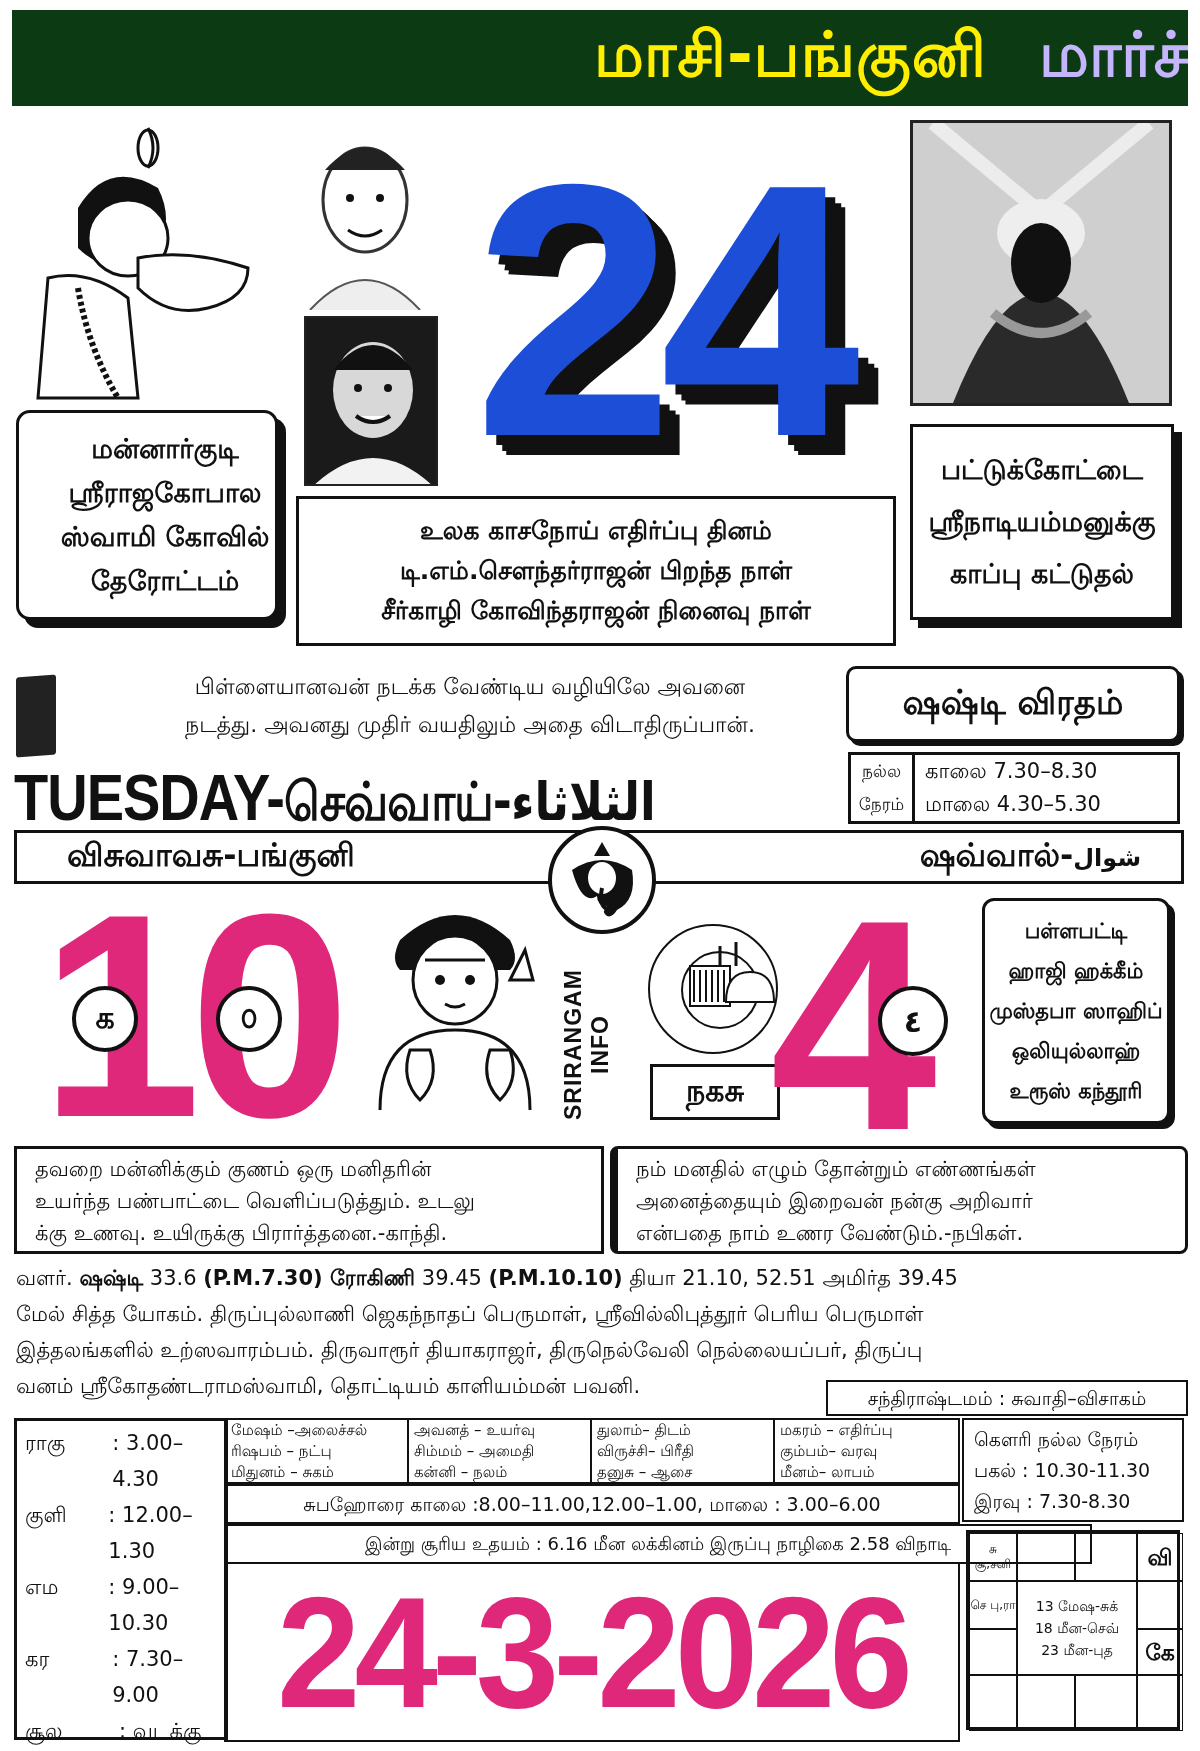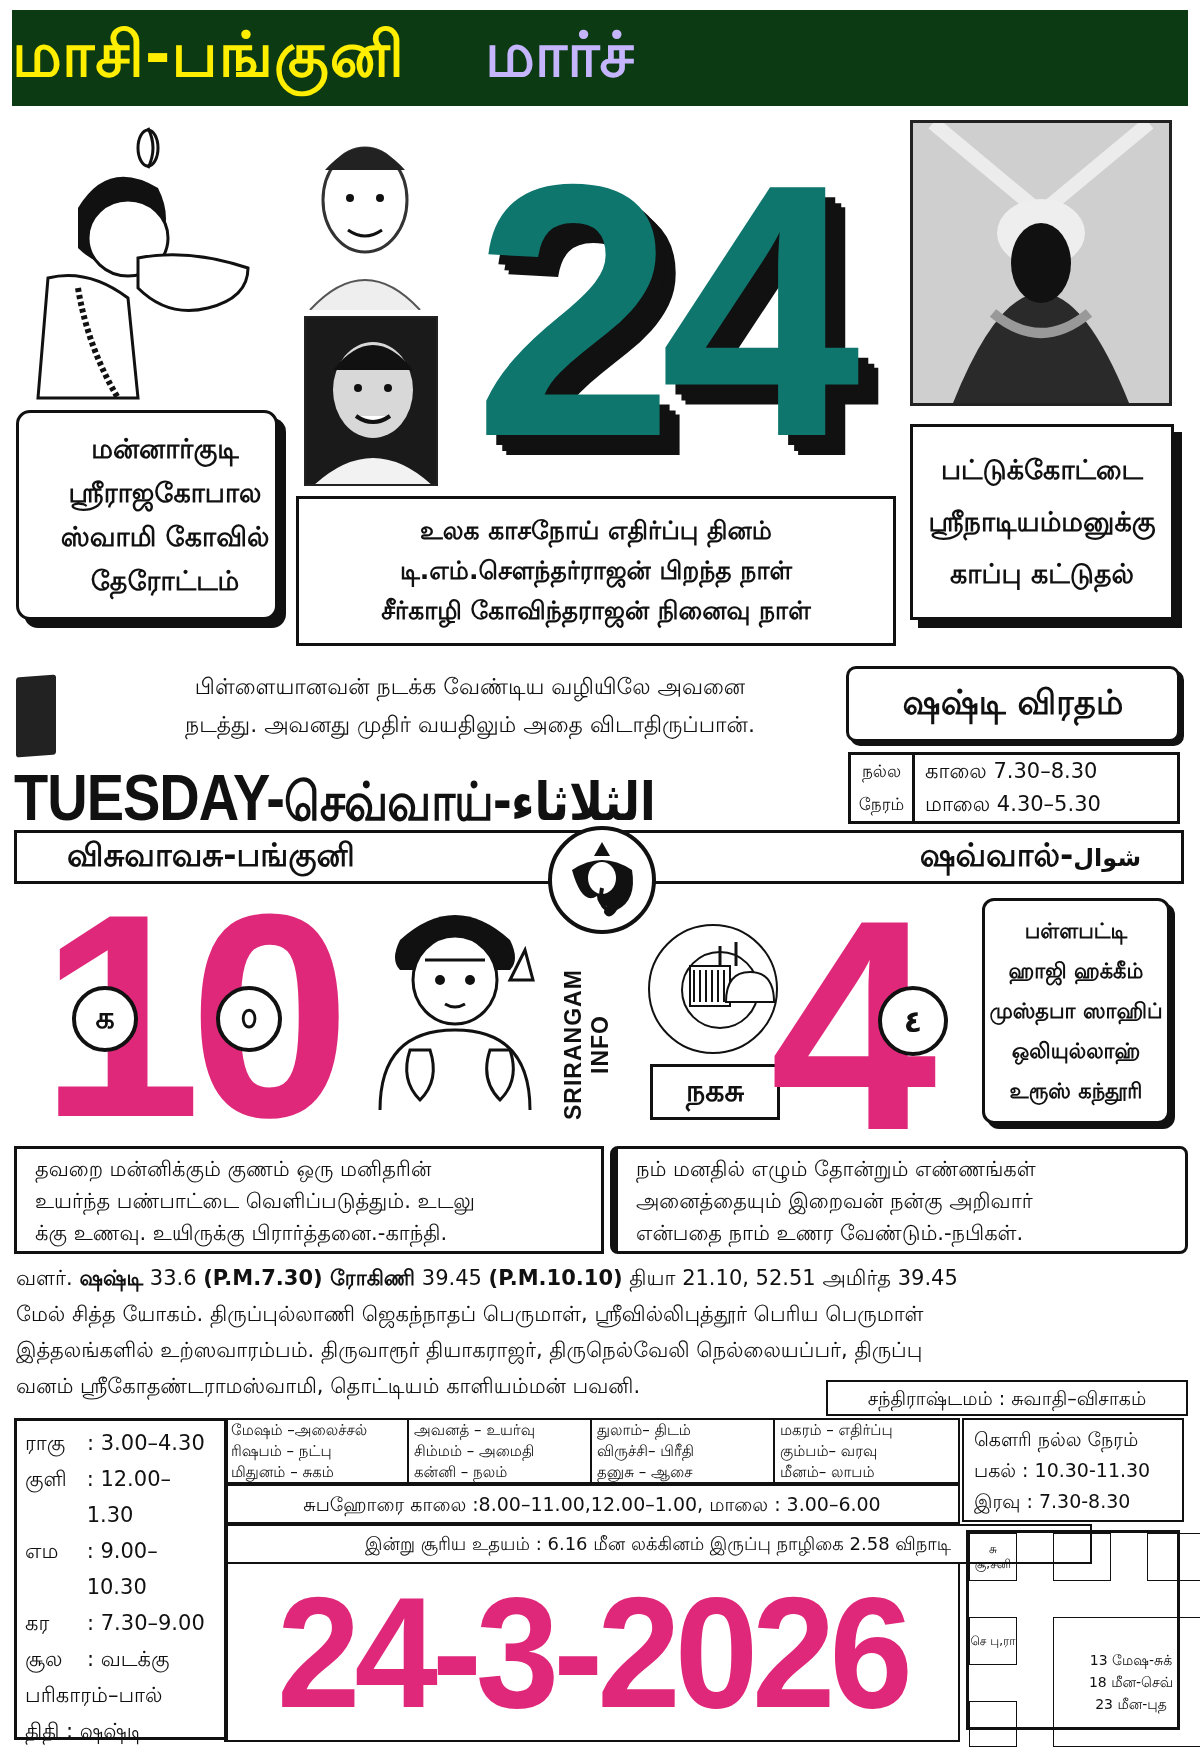--- a/index.html
+++ b/index.html
@@ -4,26 +4,26 @@
 <style>
   * { box-sizing: border-box; margin: 0; padding: 0; }
   html, body { width: 1200px; height: 1751px; background: #ffffff; overflow: hidden; }
   body { position: relative; font-family: "Liberation Sans", "DejaVu Sans", sans-serif; color: #111; }
   .abs { position: absolute; }
   .box { position: absolute; border: 3px solid #111; background: #fff; }
   .rbox { position: absolute; border: 3px solid #111; background: #fff; border-radius: 14px; box-shadow: 8px 8px 0 #111; padding-left: 36px; }
   .center { display: flex; flex-direction: column; align-items: center; justify-content: center; text-align: center; }
 
   
-  #header { left: 12px; top: 10px; width: 1176px; height: 96px; background: #0b3a13; display: flex; align-items: center; justify-content: flex-start; gap: 80px; }
+  #header { left: 12px; top: 10px; width: 1176px; height: 96px; background: #0b3a13; display: flex; align-items: center; justify-content: flex-end; gap: 52px; }
   #header .tm { font-size: 62px; font-weight: bold; color: #ffee00; font-family: "DejaVu Sans", sans-serif; letter-spacing: 1px; }
   #header .en { font-size: 62px; font-weight: bold; color: #c4b5fd; font-family: "DejaVu Sans", sans-serif; }
 
   
-  #big24 { left: 440px; top: 120px; width: 440px; height: 380px; font-size: 360px; line-height: 380px; font-weight: bold; color: #0f766e; text-align: center; letter-spacing: -14px;
+  #big24 { left: 440px; top: 120px; width: 440px; height: 380px; font-size: 360px; line-height: 380px; font-weight: bold; color: #1d4ed8; text-align: center; letter-spacing: -14px;
     text-shadow: 10px 10px 0 #111, 16px 16px 0 #111, 20px 20px 0 #111; font-family: "Liberation Sans", sans-serif; }
 
   .img-ph { position: absolute; overflow: hidden; }
   .photo { background: #1a1a1a; border: 2px solid #222; }
   .sketch { background: #fff; }
 
   .tm-bold { font-family: "DejaVu Sans", sans-serif; font-weight: bold; }
   .tm-reg { font-family: "DejaVu Sans", sans-serif; }
 
   #ev-left { left: 16px; top: 410px; width: 262px; height: 210px; font-size: 27px; line-height: 44px; }
@@ -55,33 +55,33 @@
 
   #ev-islam { left: 982px; top: 898px; width: 188px; height: 226px; border-radius: 12px; font-size: 21px; line-height: 40px; box-shadow: 5px 5px 0 #111; }
 
   #q2 { left: 14px; top: 1146px; width: 590px; height: 108px; font-size: 21px; line-height: 32px; padding: 4px 18px; }
   #q3 { left: 610px; top: 1146px; width: 578px; height: 108px; font-size: 21px; line-height: 32px; padding: 4px 18px; border-radius: 8px; }
 
   #panchang { left: 16px; top: 1260px; width: 1170px; font-size: 21px; line-height: 36px; }
   #chandra { left: 826px; top: 1380px; width: 362px; height: 36px; border: 2px solid #111; font-size: 19px; line-height: 32px; text-align: center; }
 
   #times-box { left: 14px; top: 1418px; width: 214px; height: 322px; font-size: 21px; line-height: 36px; padding: 4px 8px; }
-  .trow { display: flex; }
+  .trow { display: flex; gap: 32px; }
   .trow .k { width: 62px; }
 
   #rasi { left: 224px; top: 1418px; width: 736px; height: 66px; display: grid; grid-template-columns: 1fr 1fr 1fr 1fr; border: 2px solid #111; }
   #rasi .col { border-right: 2px solid #111; font-size: 15px; line-height: 21px; padding: 0 5px; }
   #rasi .col:last-child { border-right: none; }
   #subha { left: 224px; top: 1484px; width: 736px; height: 40px; border: 2px solid #111; font-size: 19px; line-height: 36px; text-align: center; }
   #sunrise { left: 224px; top: 1524px; width: 868px; height: 40px; border: 2px solid #111; font-size: 18px; line-height: 36px; text-align: center; }
   #date-box { left: 224px; top: 1564px; width: 736px; height: 178px; border: 2px solid #111; border-top: none; }
   #date-big { position: absolute; left: 0; top: 8px; width: 100%; text-align: center; font-size: 150px; line-height: 160px; font-weight: bold; color: #e0287a; letter-spacing: -6px; font-family: "Liberation Sans", sans-serif; transform: scaleY(1.05); }
 
   #gowri { left: 962px; top: 1418px; width: 222px; height: 104px; border: 2px solid #111; font-size: 19px; line-height: 31px; padding: 4px 10px; }
-  #chart { left: 966px; top: 1530px; width: 214px; height: 200px; display: grid; grid-template-columns: 48px 58px 62px 46px; grid-template-rows: 48px 48px 46px 56px; border: 3px solid #111; gap: 36px; }
+  #chart { left: 966px; top: 1530px; width: 214px; height: 200px; display: grid; grid-template-columns: 48px 58px 62px 46px; grid-template-rows: 48px 48px 46px 56px; border: 3px solid #111; }
   .cell { border: 1.5px solid #111; display: flex; align-items: center; justify-content: center; text-align: center; font-size: 12px; line-height: 15px; }
   .cell.big { font-size: 22px; font-weight: bold; }
   .cell.mid { grid-column: 2 / span 2; grid-row: 2 / span 2; font-size: 14px; line-height: 22px; flex-direction: column; }
 </style>
 </head>
 <body>
 
 <div id="header" class="abs">
   <span class="tm">மாசி-பங்குனி</span>
   <span class="en">மார்ச்</span>

